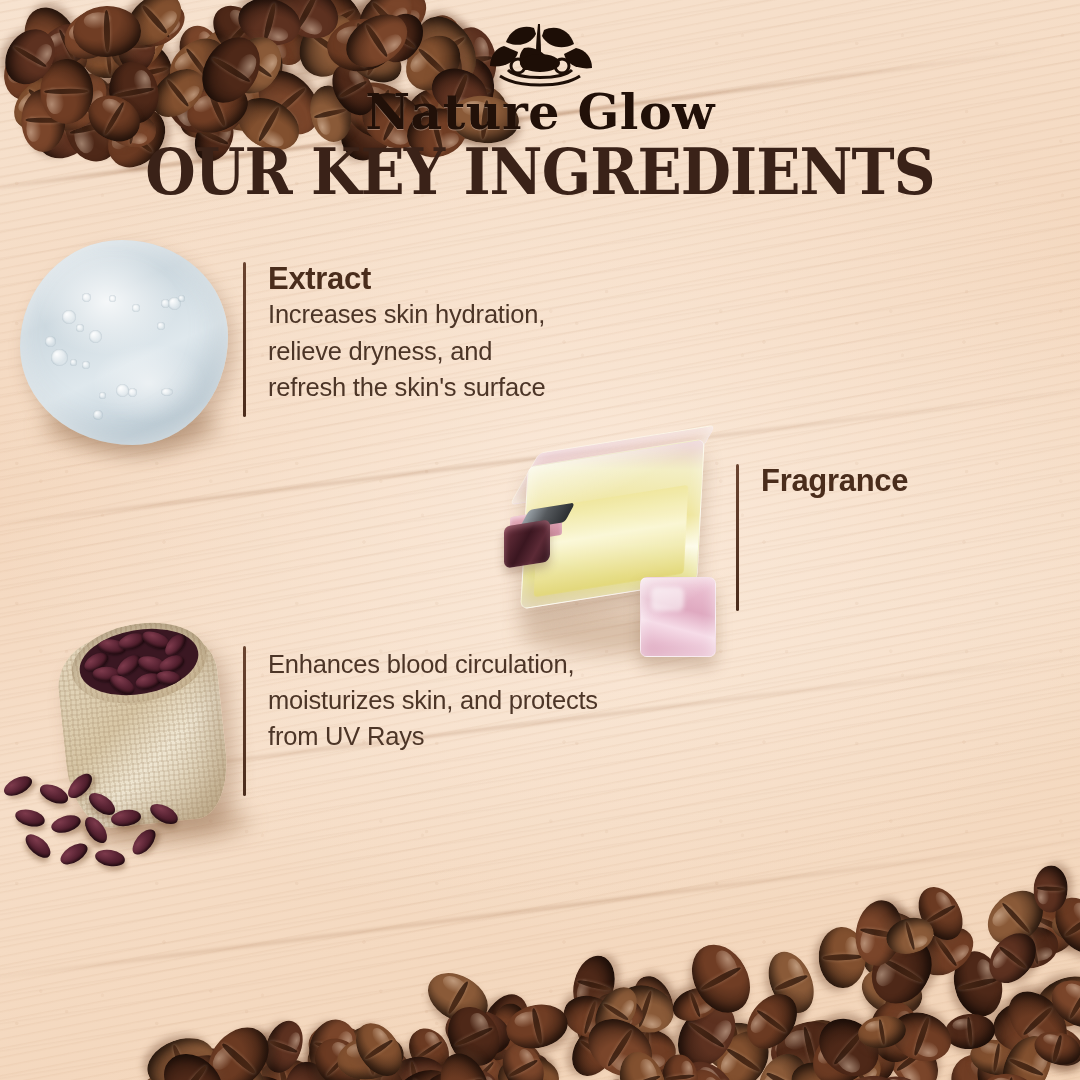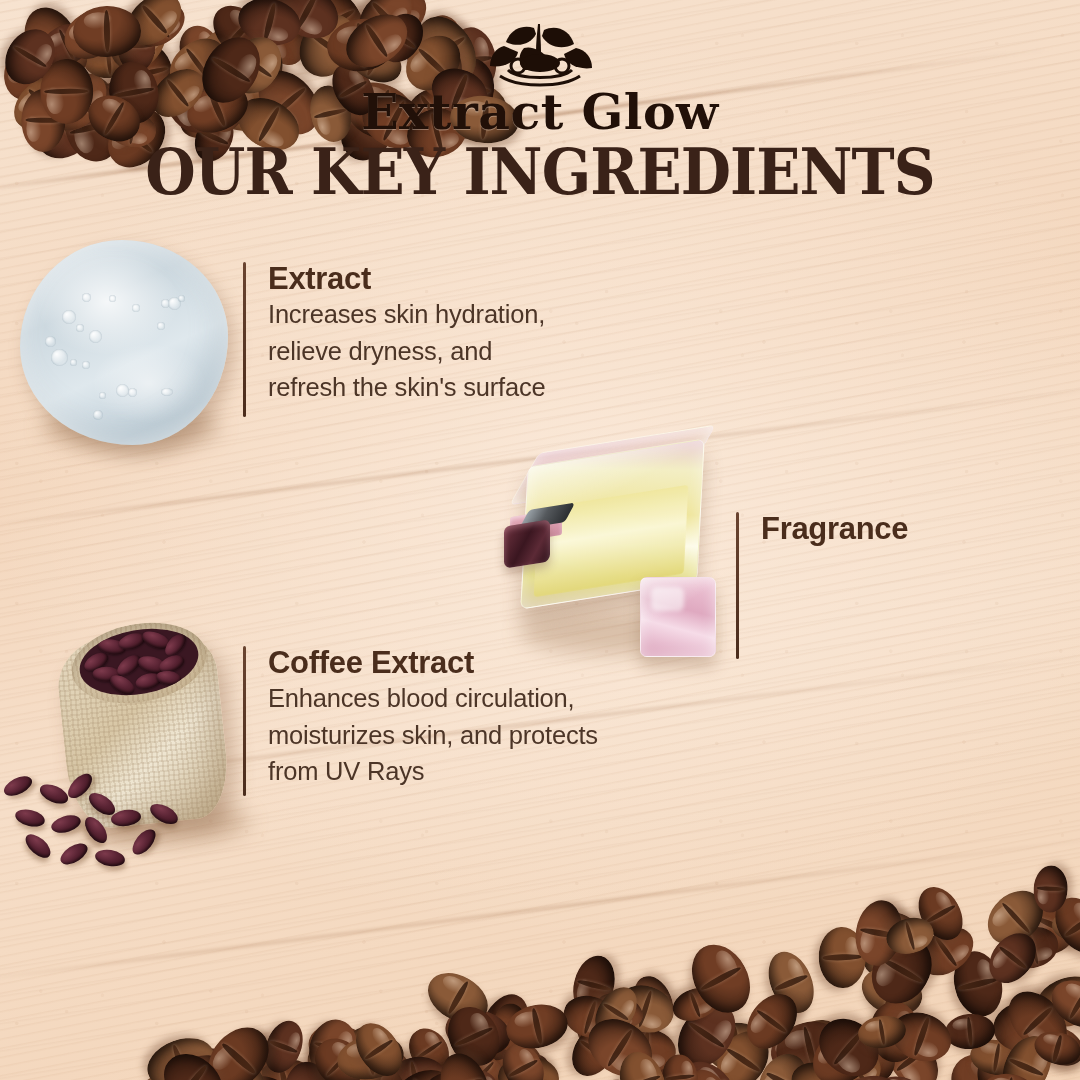--- a/index.html
+++ b/index.html
@@ -111,21 +111,21 @@
   .ing p{
     margin:0;
     font-family:"Liberation Sans", sans-serif;
     font-weight:400;font-size:25.5px;line-height:1.42;
     letter-spacing:-.2px;color:#4c3527;
     white-space:pre-line;
   }
 
   #ing-glycerol{left:243px;top:262px;}
   #ing-glycerol .rule{height:155px;}
-  #ing-fragrance{left:736px;top:464px;margin-top:48px;}
+  #ing-fragrance{left:736px;top:464px;}
   #ing-fragrance .rule{height:147px;}
   #ing-coffee{left:243px;top:646px;}
   #ing-coffee .rule{height:150px;}
 
   
   #gel{
     position:absolute;left:20px;top:240px;width:208px;height:205px;
     border-radius:49% 51% 46% 54% / 52% 47% 53% 48%;
     background:
       radial-gradient(ellipse 55% 42% at 42% 30%, rgba(255,255,255,.80), rgba(255,255,255,0) 62%),
@@ -831,21 +831,21 @@
         <path d="M50 30 C44 36 44 46 50 52 C62 52 72 46 72 38 C66 32 58 28 50 30 Z"></path>
         <ellipse cx="66" cy="45" rx="20" ry="9"></ellipse>
       </g>
       <g fill="none" stroke="#1d0e06" stroke-width="3">
         <path d="M34 52 C44 62 88 62 98 52"></path>
         <path d="M26 58 C44 70 88 70 106 58"></path>
         <circle cx="44" cy="48" r="7"></circle>
         <circle cx="88" cy="48" r="7"></circle>
       </g>
     </svg>
-    <div class="wordmark">Extract Glow</div>
+    <div class="wordmark">Nature Glow</div>
   </div>
 
   <div id="headline">OUR KEY INGREDIENTS</div>
 
   <div class="softshadow" style="left:42px;top:404px;width:178px;height:48px;"></div>
   <div id="gel">
     <span class="bub" style="left:30%;top:26%;width:9px;height:9px;"></span>
     <span class="bub" style="left:20%;top:34%;width:14px;height:14px;"></span>
     <span class="bub" style="left:27%;top:41%;width:8px;height:8px;"></span>
     <span class="bub" style="left:12%;top:47%;width:11px;height:11px;"></span>
@@ -924,20 +924,19 @@
   <div class="ing" id="ing-fragrance">
     <span class="rule"></span>
     <div class="body">
       <h3>Fragrance</h3>
     </div>
   </div>
 
   <div class="ing" id="ing-coffee">
     <span class="rule"></span>
     <div class="body">
-      <h3>Coffee Extract</h3>
       <p>Enhances blood circulation,
 moisturizes skin, and protects
 from UV Rays</p>
     </div>
   </div>
 
 </div>
 
 </body></html>

